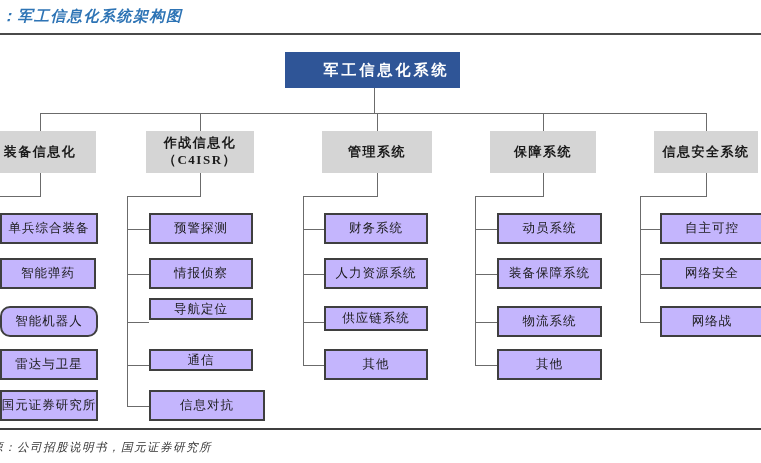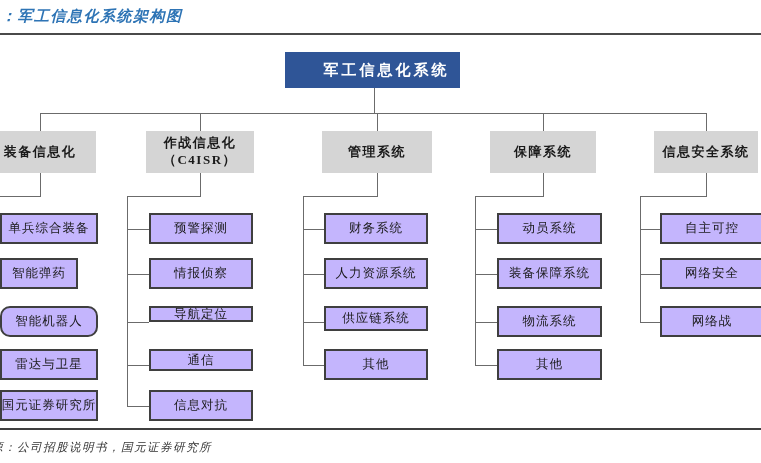--- a/index.html
+++ b/index.html
@@ -87,42 +87,42 @@
   <div id="diagram">
       <div class="line" style="left: 374px; top: 88px; width: 1px; height: 25px;"></div>
       <div class="line" style="left: 40px; top: 113px; width: 667px; height: 1px;"></div>
       <div class="line" style="left: 40px; top: 113px; width: 1px; height: 18px;"></div>
       <div class="node-header" style="left: -16px; top: 131px; width: 112px; height: 42px;">
         <span>装备信息化</span>
       </div>
       <div class="line" style="left: 40px; top: 173px; width: 1px; height: 23px;"></div>
       <div class="line" style="left: -32px; top: 196px; width: 73px; height: 1px;"></div>
       <div class="node-child" style="left: 0px; top: 213px; width: 98px; height: 31px;">单兵综合装备</div>
-      <div class="node-child" style="left: 0px; top: 258px; width: 78px; height: 31px;">智能弹药</div>
+      <div class="node-child" style="left: 0px; top: 258px; width: 96px; height: 31px;">智能弹药</div>
       <div class="node-child" style="left: 0px; top: 306px; width: 98px; height: 31px; border-radius: 10px;">智能机器人</div>
       <div class="node-child" style="left: 0px; top: 349px; width: 98px; height: 31px;">雷达与卫星</div>
       <div class="node-child" style="left: 0px; top: 390px; width: 98px; height: 31px;">国元证券研究所</div>
       <div class="line" style="left: 200px; top: 113px; width: 1px; height: 18px;"></div>
       <div class="node-header" style="left: 146px; top: 131px; width: 108px; height: 42px;">
         <span>作战信息化</span>
         <span>（C4ISR）</span>
       </div>
       <div class="line" style="left: 200px; top: 173px; width: 1px; height: 23px;"></div>
       <div class="line" style="left: 127px; top: 196px; width: 74px; height: 1px;"></div>
       <div class="line" style="left: 127px; top: 196px; width: 1px; height: 211px;"></div>
       <div class="line" style="left: 127px; top: 229px; width: 22px; height: 1px;"></div>
       <div class="node-child" style="left: 149px; top: 213px; width: 104px; height: 31px;">预警探测</div>
       <div class="line" style="left: 127px; top: 274px; width: 22px; height: 1px;"></div>
       <div class="node-child" style="left: 149px; top: 258px; width: 104px; height: 31px;">情报侦察</div>
       <div class="line" style="left: 127px; top: 322px; width: 22px; height: 1px;"></div>
-      <div class="node-child" style="left: 149px; top: 306px; width: 104px; height: 16px;">导航定位</div>
+      <div class="node-child" style="left: 149px; top: 298px; width: 104px; height: 22px;">导航定位</div>
       <div class="line" style="left: 127px; top: 365px; width: 22px; height: 1px;"></div>
       <div class="node-child" style="left: 149px; top: 349px; width: 104px; height: 22px;">通信</div>
       <div class="line" style="left: 127px; top: 406px; width: 22px; height: 1px;"></div>
-      <div class="node-child" style="left: 149px; top: 390px; width: 104px; height: 31px;">信息对抗</div>
+      <div class="node-child" style="left: 149px; top: 390px; width: 116px; height: 31px;">信息对抗</div>
       <div class="line" style="left: 377px; top: 113px; width: 1px; height: 18px;"></div>
       <div class="node-header" style="left: 322px; top: 131px; width: 110px; height: 42px;">
         <span>管理系统</span>
       </div>
       <div class="line" style="left: 377px; top: 173px; width: 1px; height: 23px;"></div>
       <div class="line" style="left: 303px; top: 196px; width: 75px; height: 1px;"></div>
       <div class="line" style="left: 303px; top: 196px; width: 1px; height: 170px;"></div>
       <div class="line" style="left: 303px; top: 229px; width: 21px; height: 1px;"></div>
       <div class="node-child" style="left: 324px; top: 213px; width: 104px; height: 31px;">财务系统</div>
       <div class="line" style="left: 303px; top: 274px; width: 21px; height: 1px;"></div>

